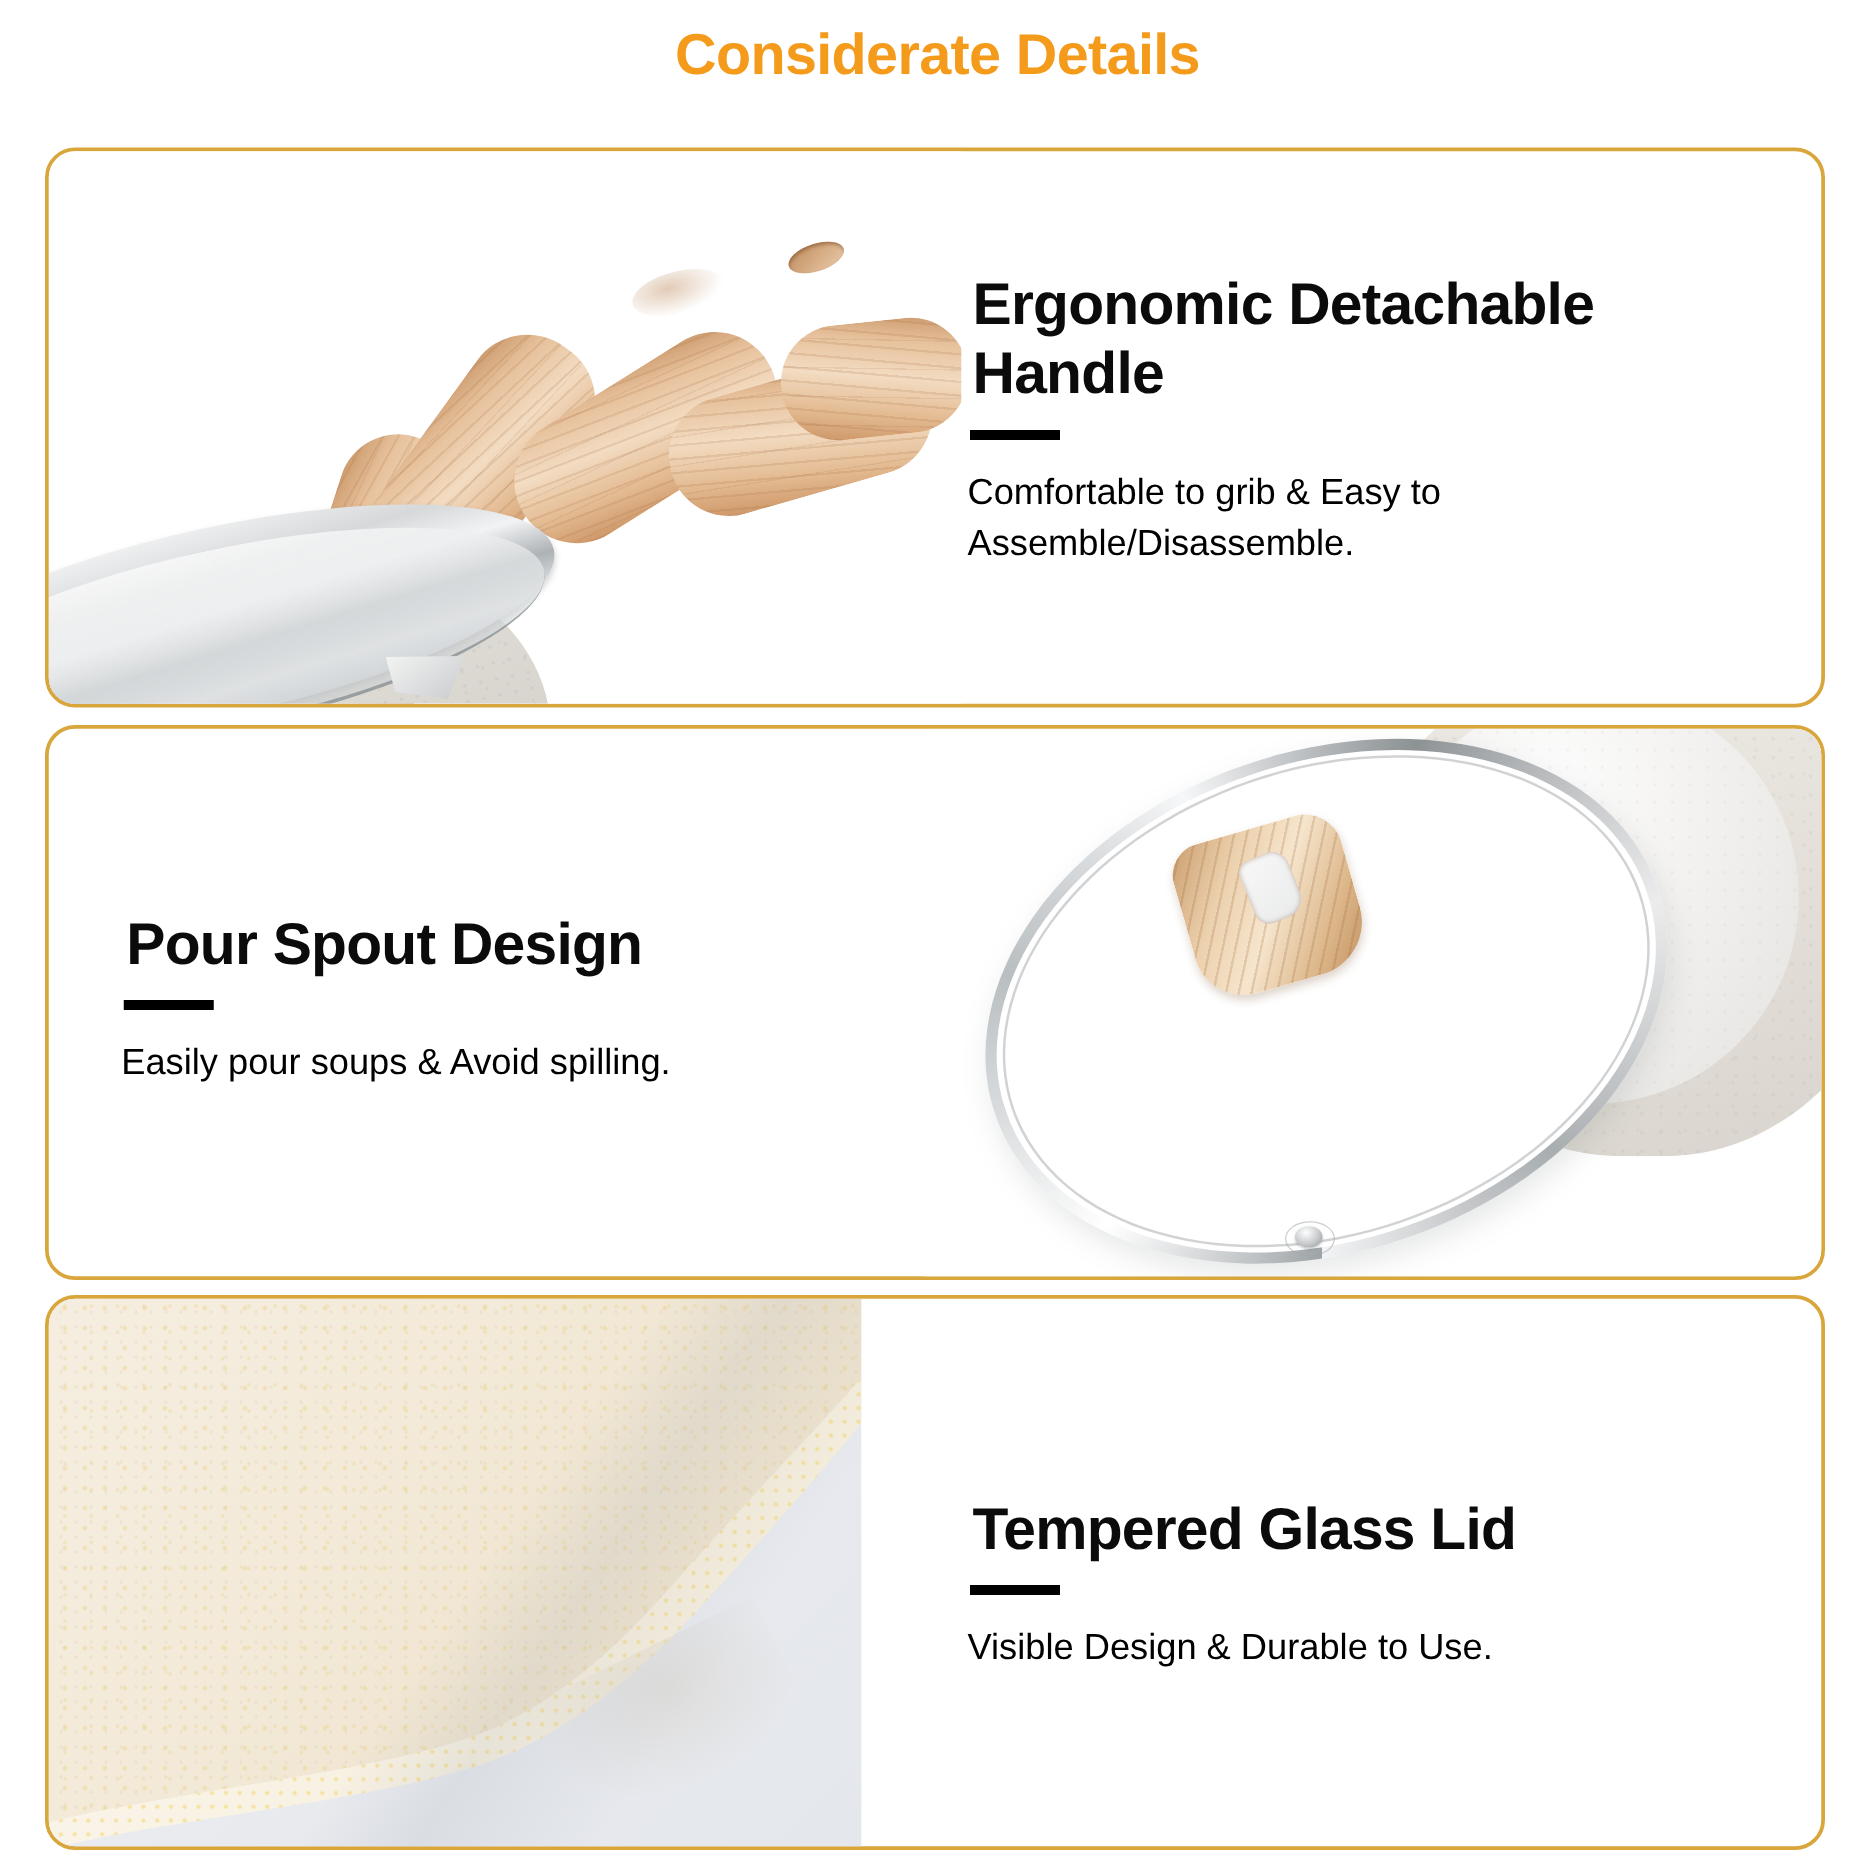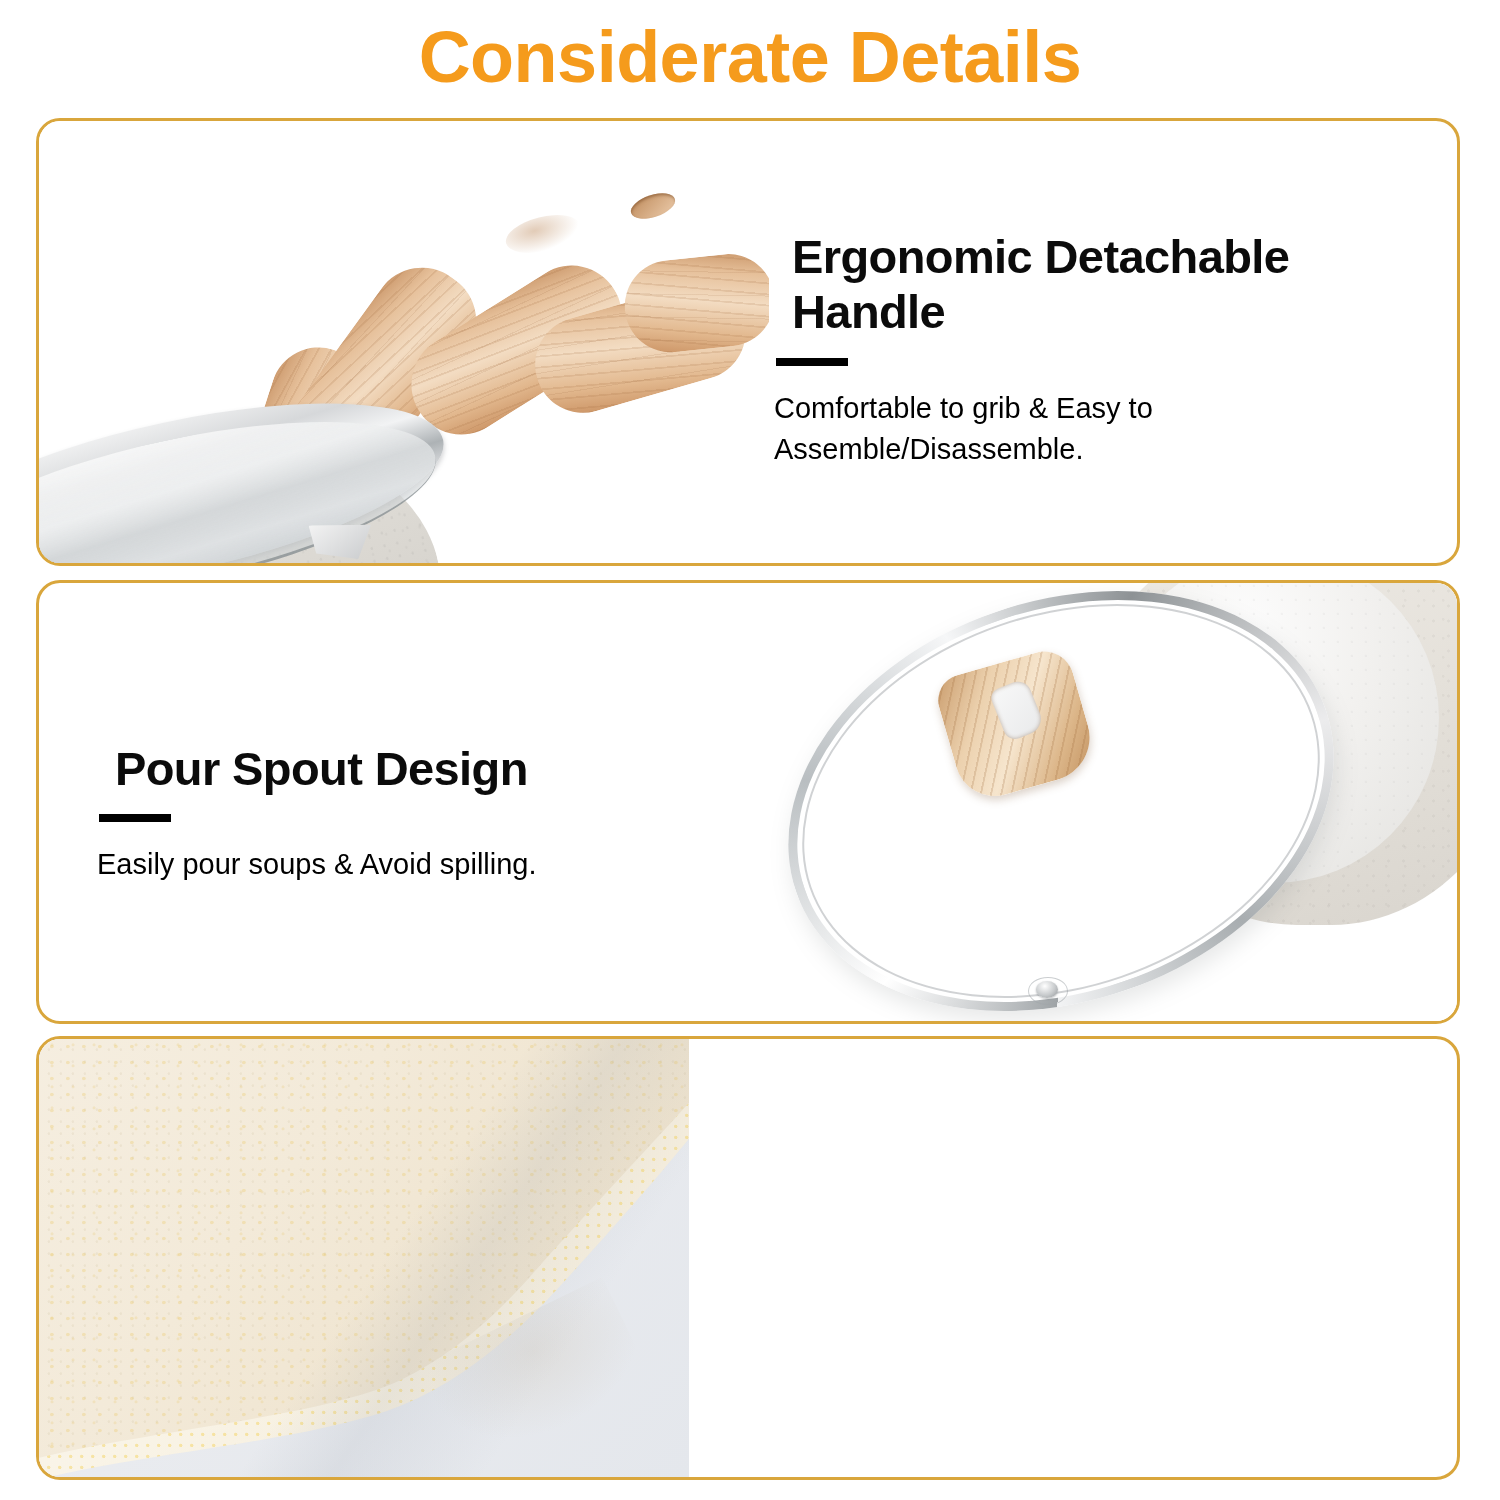--- a/index.html
+++ b/index.html
@@ -15,21 +15,21 @@
     position: relative;
   }
 
   
   #page-title {
     position: absolute;
     left: 0;
     top: 18px;
     width: 1500px;
     text-align: center;
-    font-size: 72px;
+    font-size: 46px;
     font-weight: bold;
     letter-spacing: -0.5px;
     color: #F59B1C;
     line-height: 1.1;
   }
 
   
   .card {
     position: absolute;
     box-sizing: border-box;
@@ -46,21 +46,21 @@
   .text-block {
     position: absolute;
     box-sizing: border-box;
   }
   .feature-title {
     font-size: 47px;
     font-weight: bold;
     color: #0b0b0b;
     line-height: 1.18;
     letter-spacing: -0.6px;
-    margin: 18px;
+    margin: 4px;
   }
   .accent-bar {
     width: 72px;
     height: 8px;
     background: #000000;
     margin: 18px 0 22px 2px;
   }
   .feature-sub {
     font-size: 29px;
     color: #000000;
@@ -367,13 +367,18 @@
 
 <div class="card" id="card-lid">
 
   <div class="photo" id="photo-spout">
     <div class="spout-surface"></div>
     <div class="spout-edge"></div>
     <div class="spout-notch"></div>
     <div class="spout-shadow"></div>
   </div>
 
+  <div class="text-block" id="text-lid">
+    <p class="feature-title">Tempered Glass Lid</p>
+    <div class="accent-bar"></div>
+    <p class="feature-sub">Visible Design &amp; Durable to Use.</p>
+  </div>
 </div>
 
 </body></html>

